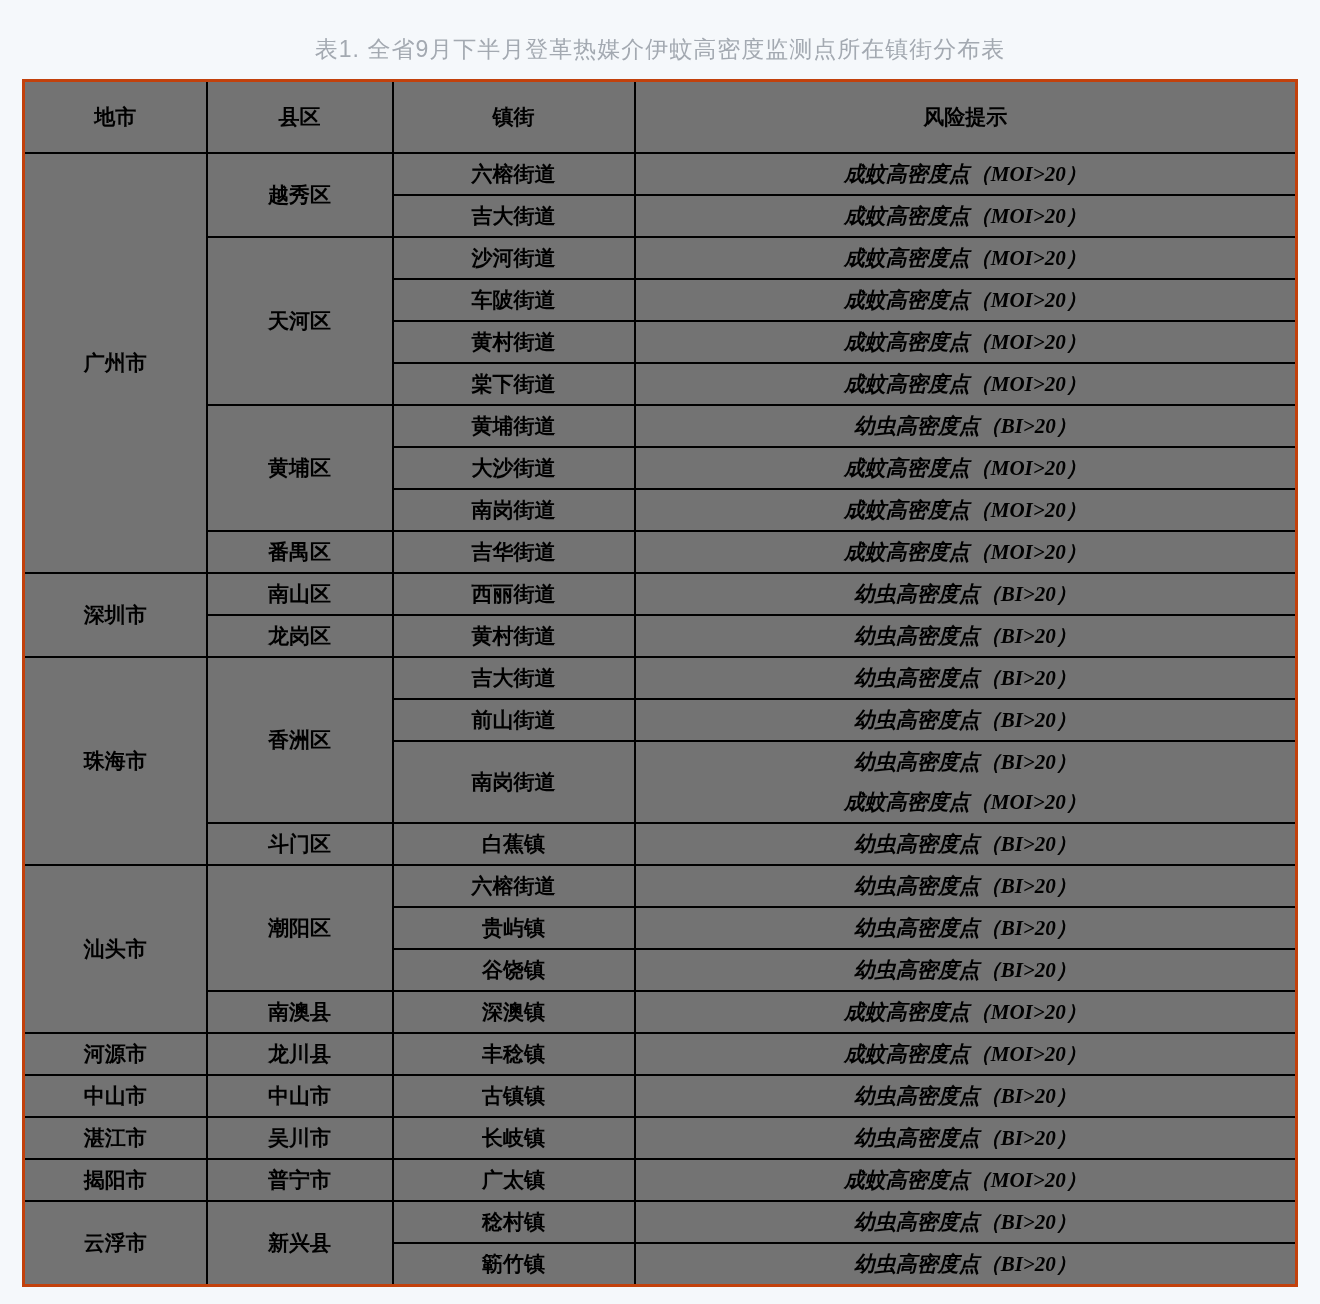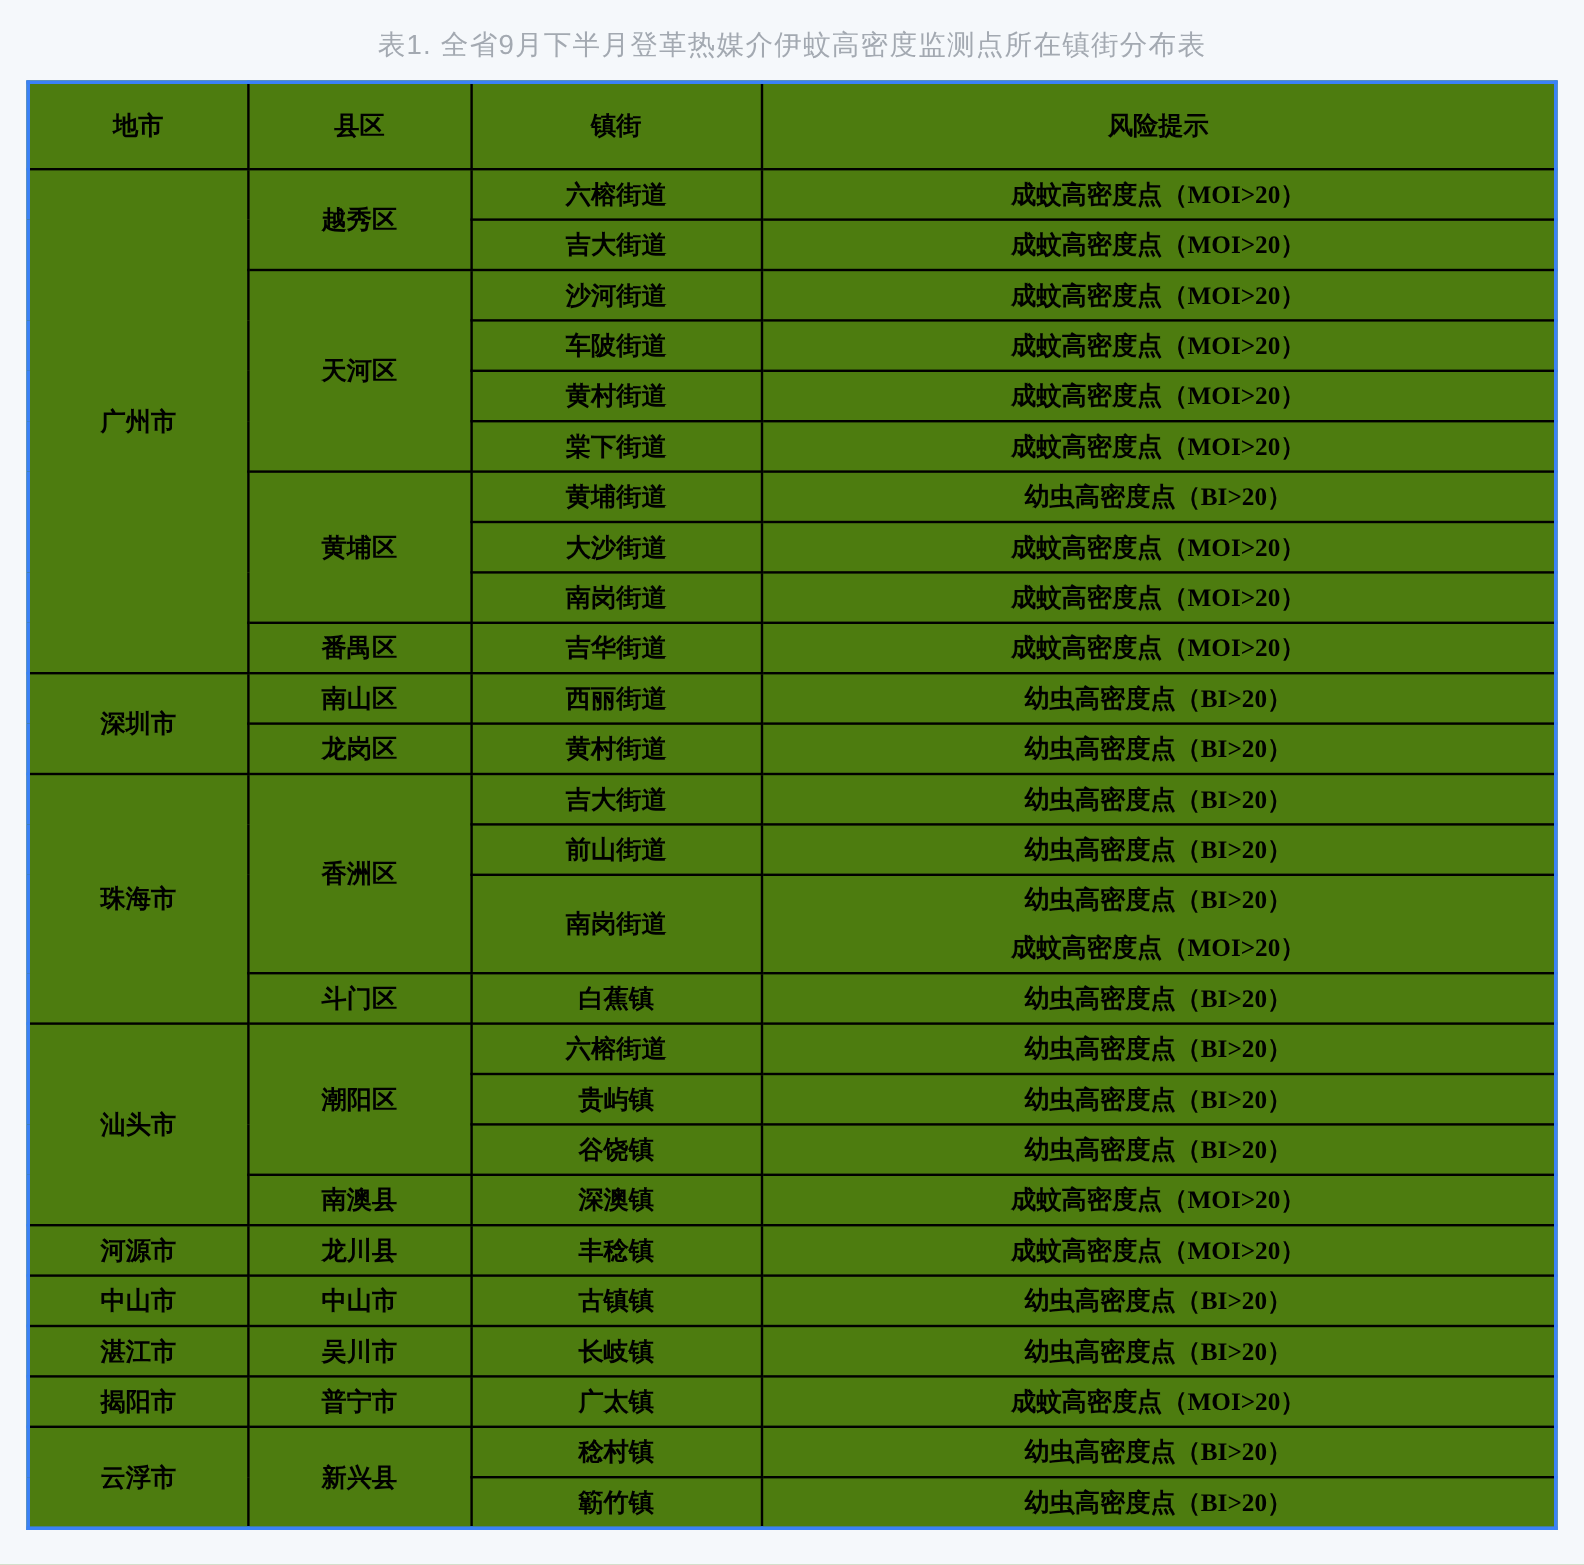--- a/index.html
+++ b/index.html
@@ -2,51 +2,51 @@
 <html><head>
 <meta charset="utf-8">
 <style>
   html,body{margin:0;padding:0;}
   body{
     width:1320px;height:1304px;overflow:hidden;
     background:#f5f8fb;
     font-family:"Liberation Sans","DejaVu Sans",sans-serif;
   }
   .page-title{
-    margin:0;padding:22px 0 14px;
+    margin:0;padding:34px 0 14px;
     text-align:center;
     font-size:23px;font-weight:400;
     color:#a3a9b1;
     letter-spacing:1px;
   }
   table.dist{
     border-collapse:collapse;
     margin-left:22px;
     table-layout:fixed;
     width:1273px;
-    background:#4d7c0f;
-    border:3px solid #3b82f6;
+    background:#737373;
+    border:3px solid #c2410c;
   }
   col.c-city{width:183px;}
   col.c-district{width:186px;}
   col.c-town{width:242px;}
   col.c-risk{width:662px;}
   table.dist th, table.dist td{
     border:2px solid #000;
     text-align:center;
     vertical-align:middle;
     font-family:"Liberation Serif","DejaVu Serif",serif;
     font-weight:bold;
     font-size:21px;
     color:#000;
     padding:0;
   }
   table.dist th{height:70px;}
   table.dist td{height:40px;}
-  .risk-line{line-height:40px;white-space:nowrap;}
+  .risk-line{line-height:40px;white-space:nowrap;font-style:italic;}
 </style>
 </head>
 <body>
 
 <div>
   <h1 class="page-title">表1. 全省9月下半月登革热媒介伊蚊高密度监测点所在镇街分布表</h1>
 
   <table class="dist">
     <colgroup>
       <col class="c-city">

